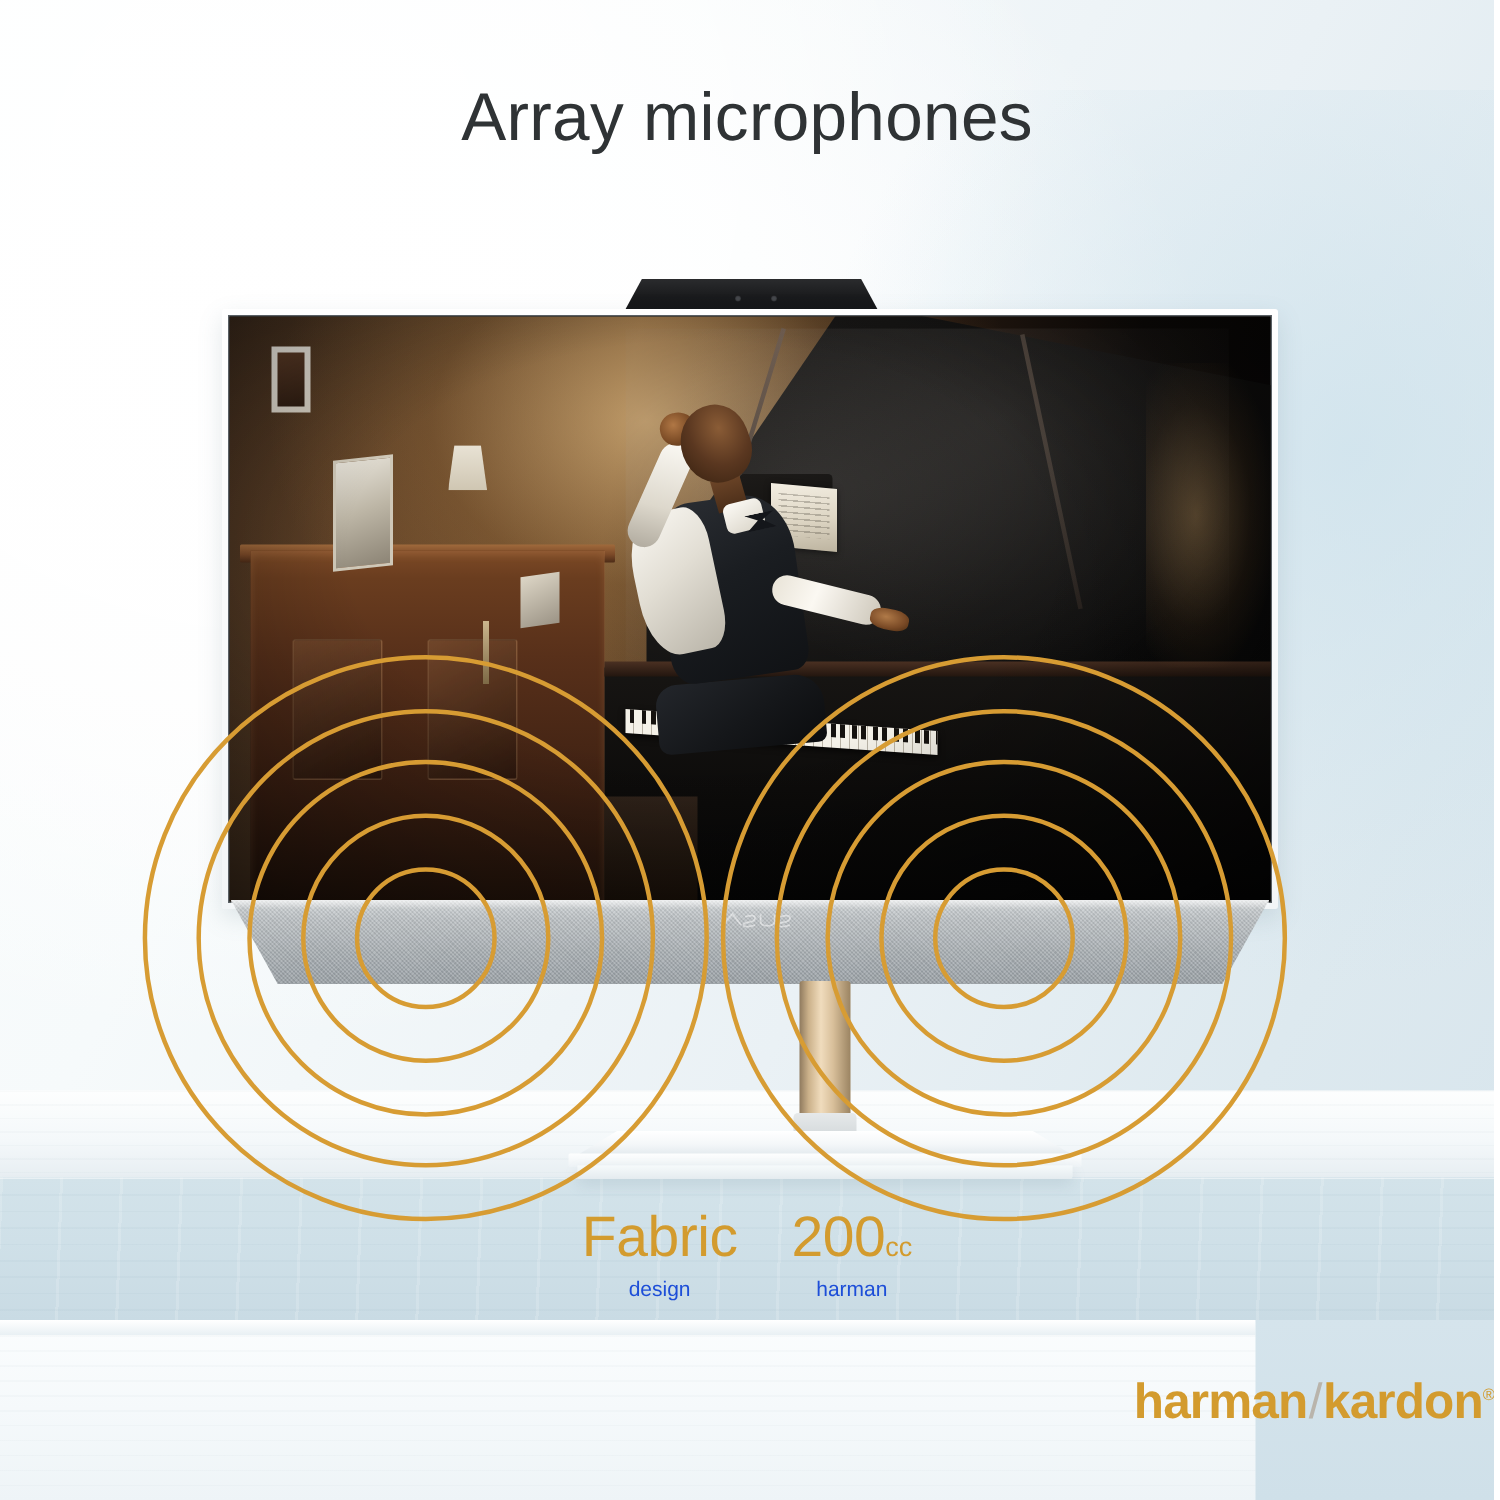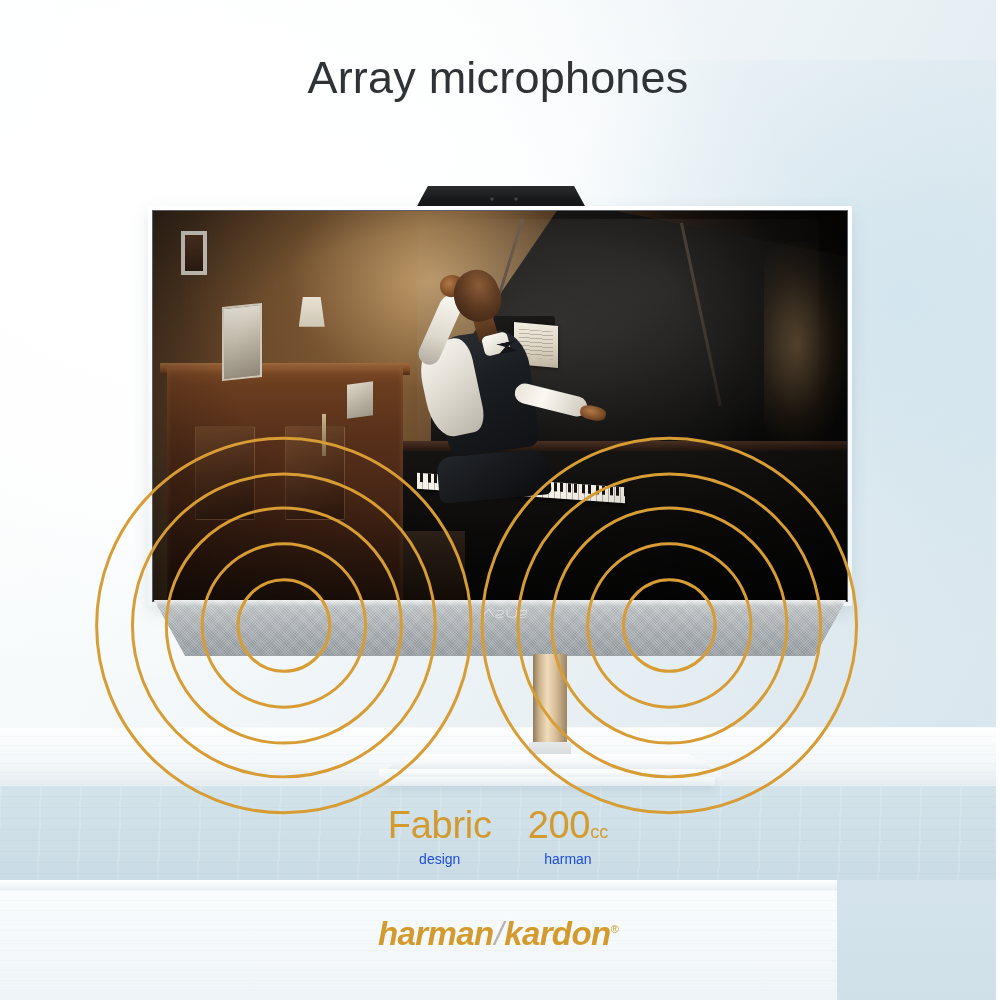--- a/index.html
+++ b/index.html
@@ -498,22 +498,21 @@
     font-size: 14px;
     font-weight: 400;
     color: #1d4ed8;
   }
 
   
   .brand {
     position: absolute;
     left: 0; right: 0;
     top: 917px;
-    text-align: center;
-    font-style: italic;
+    text-align: right;
   }
   .brand-mark {
     font-size: 33px;
     font-weight: 700;
     color: #d39b2e;
     letter-spacing: -0.6px;
     line-height: 1;
     white-space: nowrap;
   }
   .brand-mark .slash {

